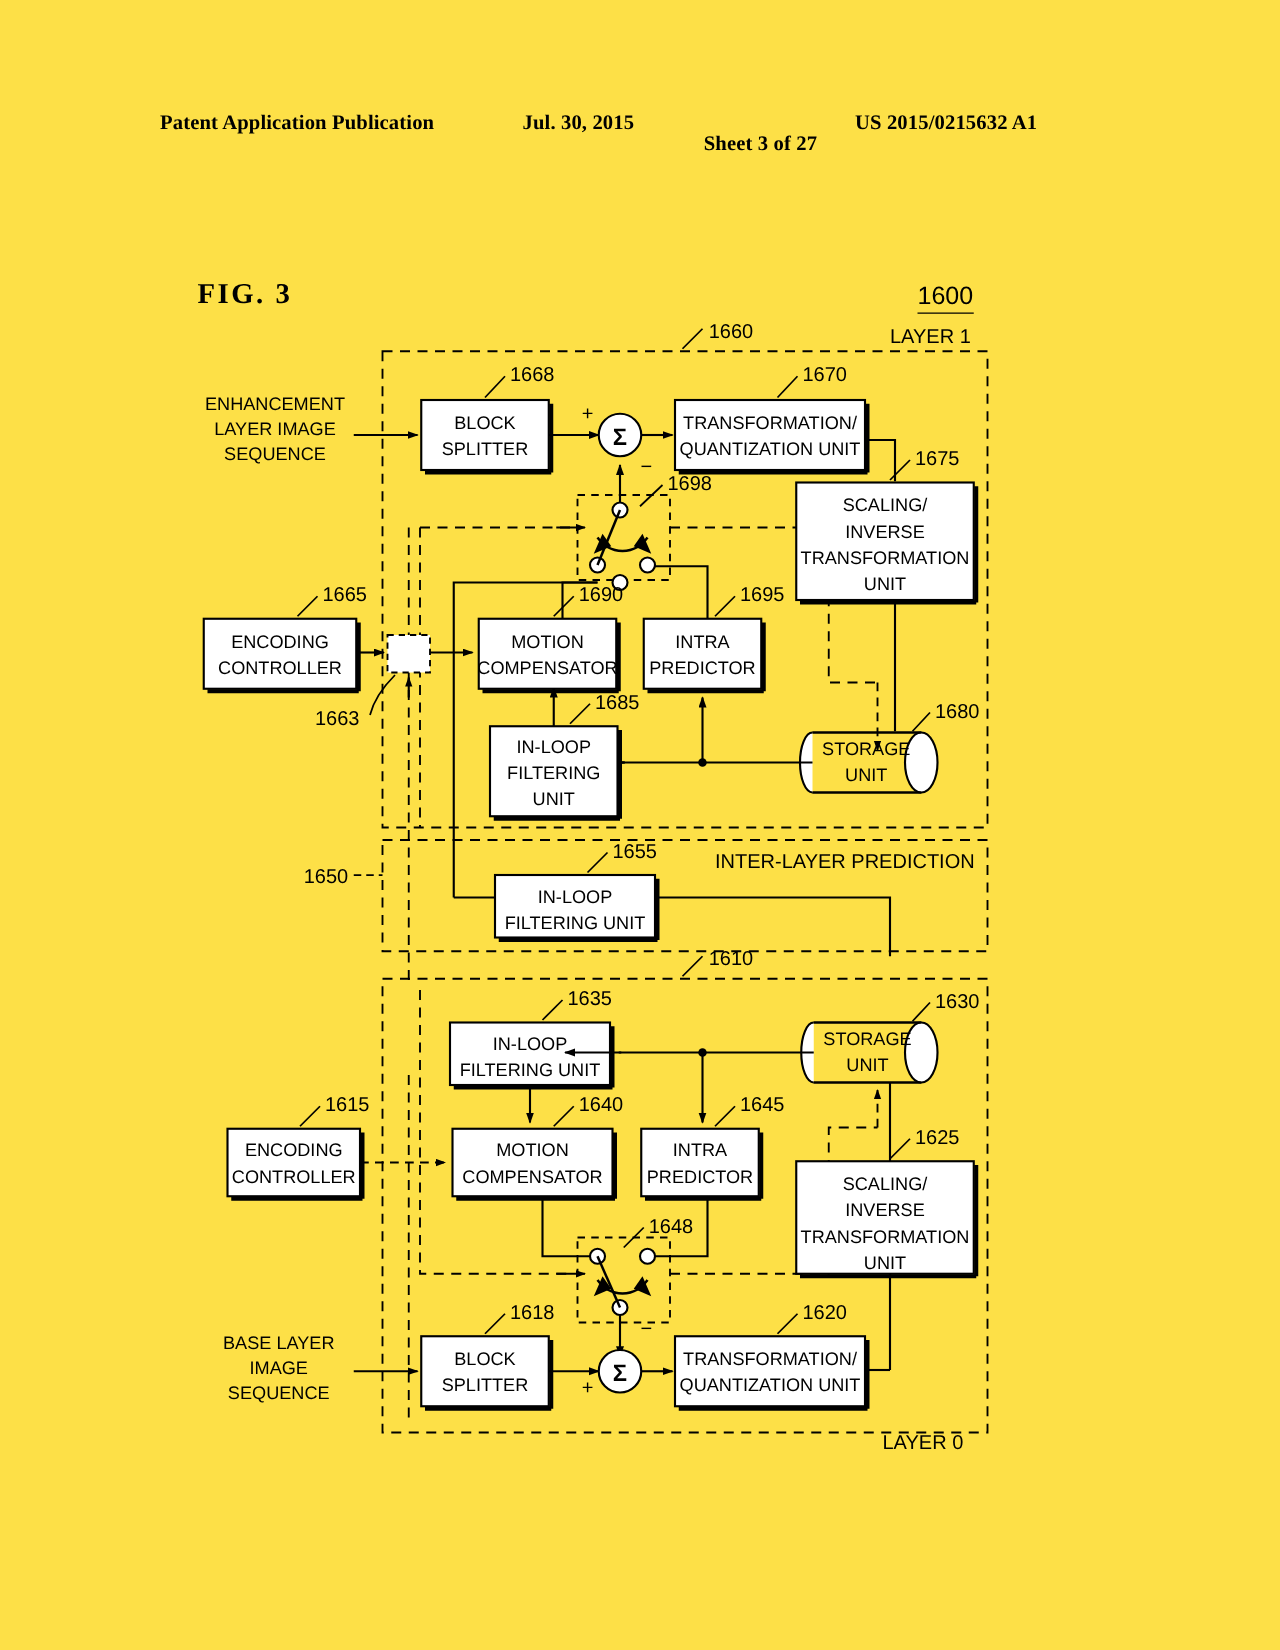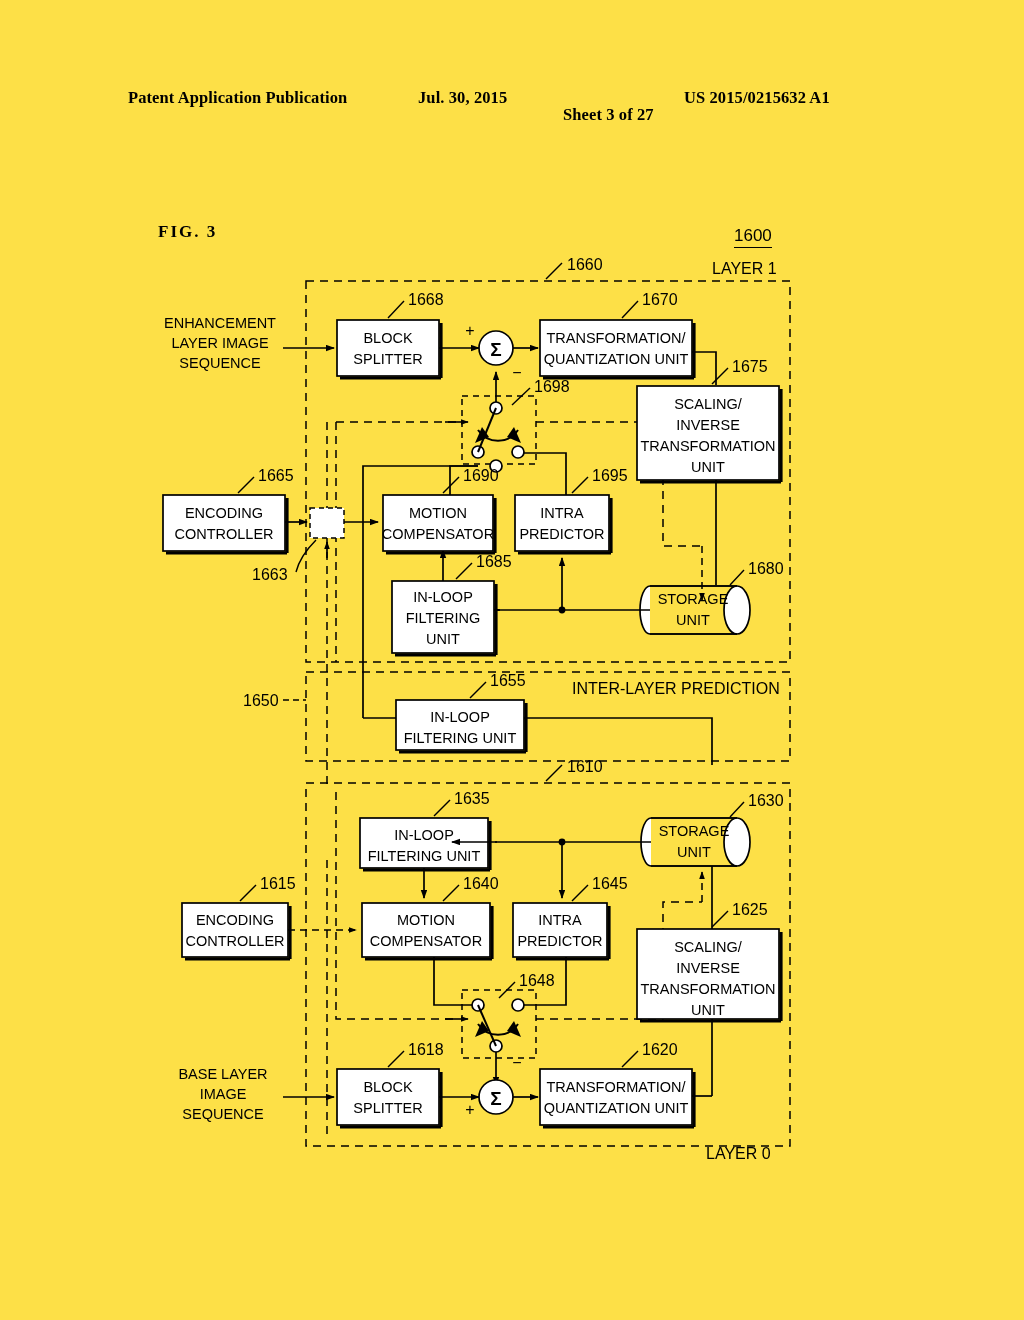--- a/index.html
+++ b/index.html
@@ -23,26 +23,26 @@
   }
   .hdr .h-left{position:absolute;left:128px;top:0;}
   .hdr .h-mid{position:absolute;left:418px;top:0;}
   .hdr .h-mid2{position:absolute;left:563px;top:0;margin-top:17px;}
   .hdr .h-right{position:absolute;left:684px;top:0;}
 
   
   .figlabel{
     position:absolute;left:158px;top:222px;
     font-family:"Liberation Serif", serif;
-    font-weight:bold;font-size:17px;
+    font-weight:bold;font-size:23px;
     letter-spacing:2px;
   }
   .fig-num{
     position:absolute;left:734px;top:226px;
-    font-size:17px;
+    font-size:20px;
     border-bottom:1.6px solid #000;
     padding-bottom:1px;
     font-family:"Liberation Sans", sans-serif;
   }
 
   svg{position:absolute;left:0;top:0;}
 
   
   text{
     font-family:"Liberation Sans", sans-serif;

